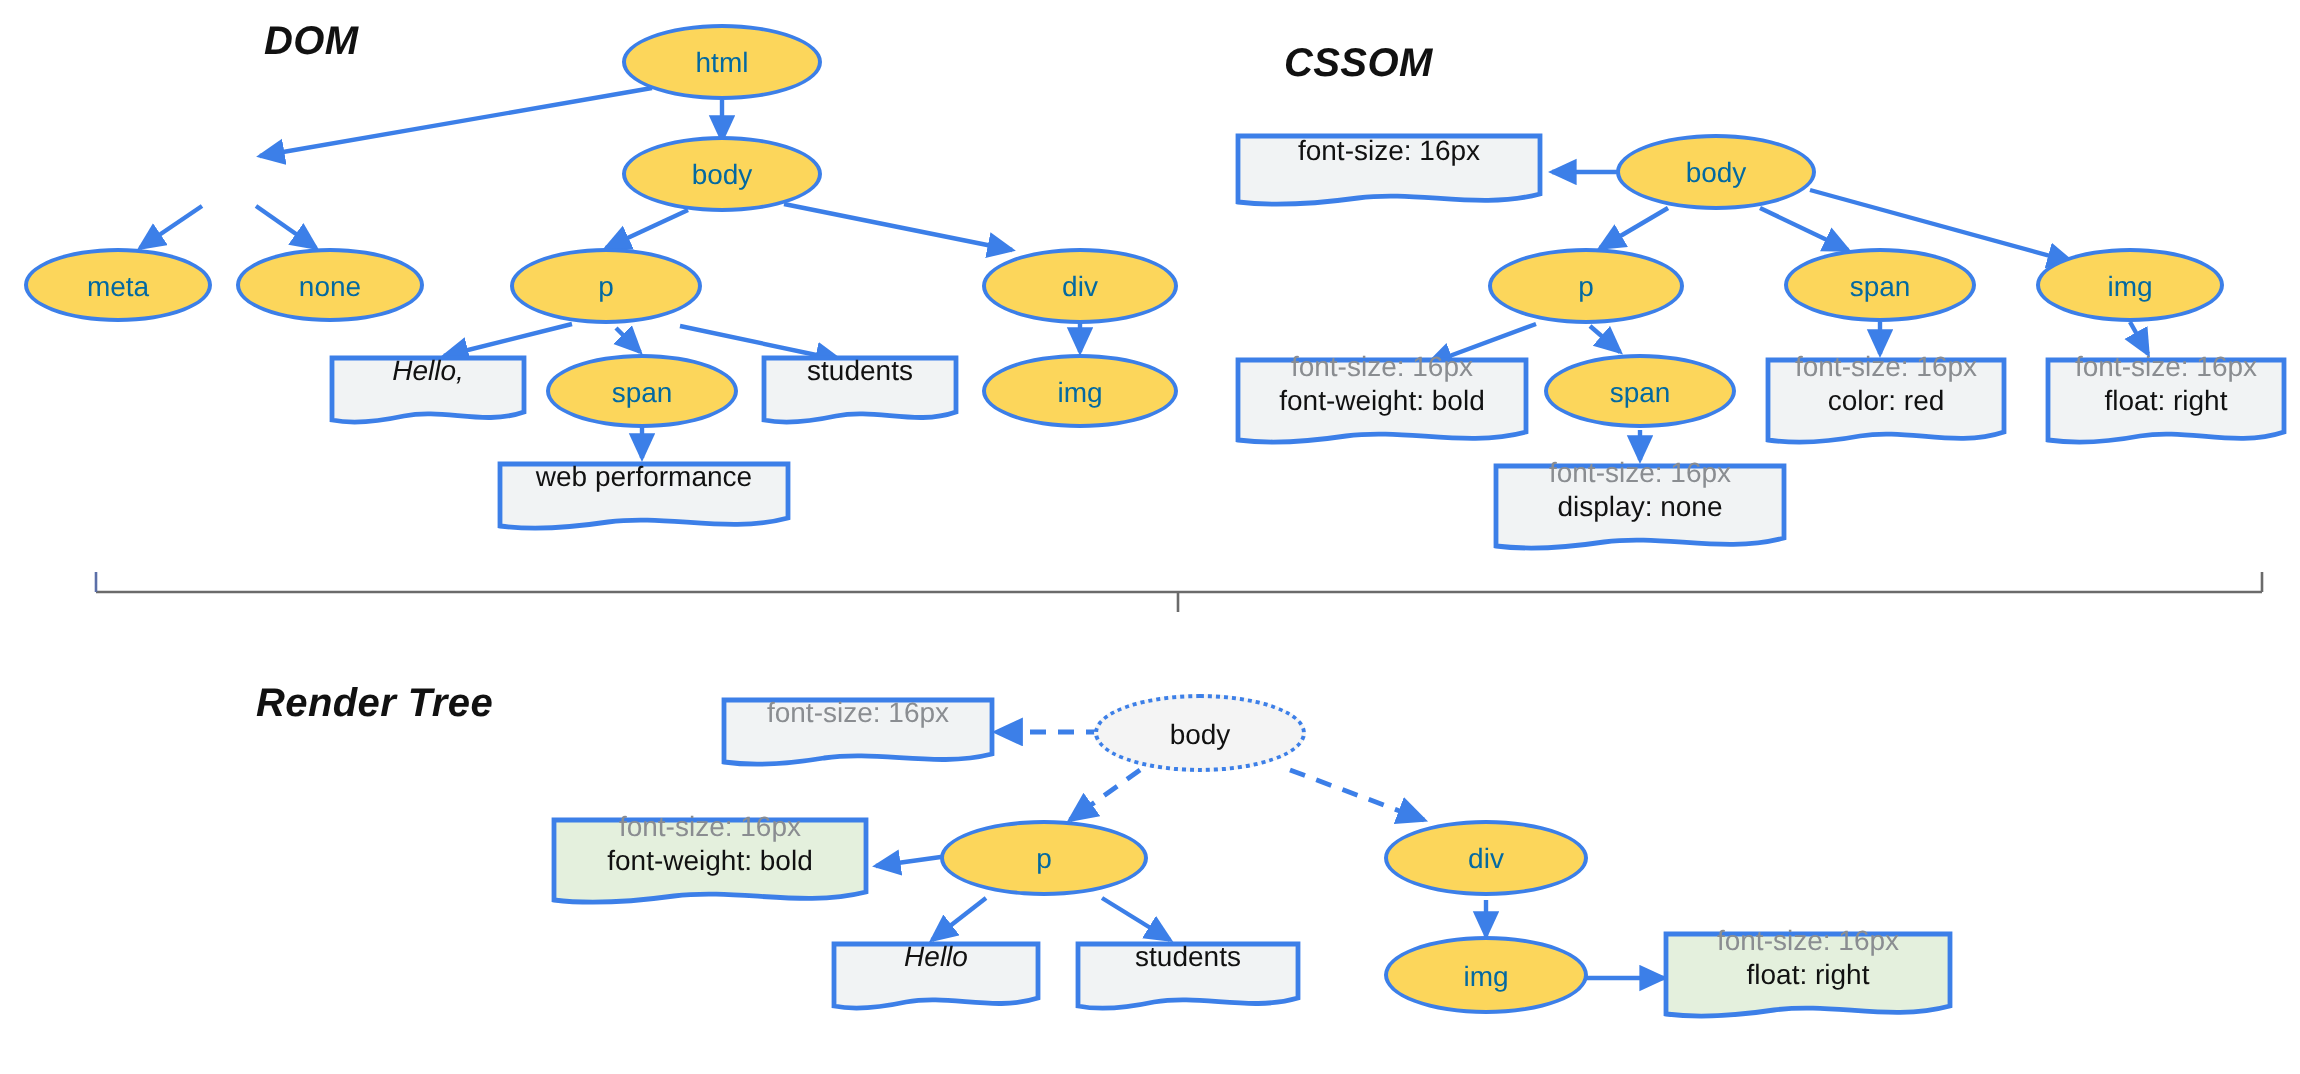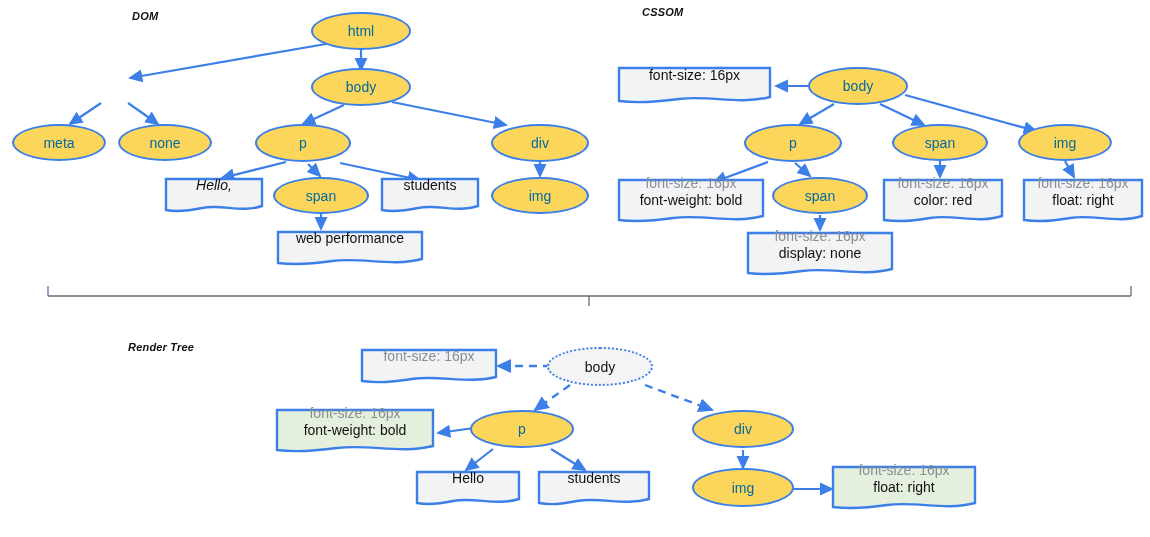--- a/index.html
+++ b/index.html
@@ -21,21 +21,21 @@
     position: absolute;
     left: 0; top: 0;
     width: 1150px;
     height: 537px;
     pointer-events: none;
   }
   .section-title {
     position: absolute;
     font-weight: bold;
     font-style: italic;
-    font-size: 11px;
+    font-size: 20px;
     color: #111111;
     letter-spacing: 0.2px;
     white-space: nowrap;
   }
   
   .node {
     position: absolute;
     display: flex;
     align-items: center;
     justify-content: center;
@@ -130,21 +130,21 @@
       <path d="M793,489 L832,489"></path>
     </g>
 
     <line x1="48" y1="296" x2="1131" y2="296" stroke="#6b6b6b" stroke-width="1.3"></line>
     <line x1="48" y1="286" x2="48" y2="296" stroke="#5b6fa8" stroke-width="1.3"></line>
     <line x1="589" y1="296" x2="589" y2="306" stroke="#6b6b6b" stroke-width="1.3"></line>
     <line x1="1131" y1="286" x2="1131" y2="296" stroke="#6b6b6b" stroke-width="1.3"></line>
   </svg>
 
   <div class="section-title" style="left:132px; top:10px;">DOM</div>
-  <div class="section-title" style="left:642px; top:6px;">CSSOM</div>
+  <div class="section-title" style="left:642px; top:21px;">CSSOM</div>
   <div class="section-title" style="left:128px; top:341px;">Render Tree</div>
 
   <div class="node" style="left:311px; top:12px; width:100px; height:38px;">html</div>
   <div class="node" style="left:311px; top:68px; width:100px; height:38px;">body</div>
   <div class="node" style="left:12px; top:124px; width:94px; height:37px;">meta</div>
   <div class="node" style="left:118px; top:124px; width:94px; height:37px;">none</div>
   <div class="node" style="left:255px; top:124px; width:96px; height:38px;">p</div>
   <div class="node" style="left:491px; top:124px; width:98px; height:38px;">div</div>
   <div class="node" style="left:273px; top:177px; width:96px; height:37px;">span</div>
   <div class="node" style="left:491px; top:177px; width:98px; height:37px;">img</div>
@@ -160,21 +160,21 @@
 
   <div class="doc" style="left:380px; top:177px; width:100px; height:38px;">
     <svg class="docbg" viewBox="0 0 100 38" preserveAspectRatio="none">
       <path d="M2,2 L98,2 L98,29 C78,36 58,27 38,31 C24,34 12,35 2,33 Z" fill="#F1F3F4" stroke="#3C7FE8" stroke-width="2.4"></path>
     </svg>
     <div class="doctext">
         <span class="own">students</span>
       </div>
   </div>
 
-  <div class="doc" style="left:248px; top:230px; width:148px; height:38px;margin-left:28px;">
+  <div class="doc" style="left:248px; top:230px; width:148px; height:38px;">
     <svg class="docbg" viewBox="0 0 148 38" preserveAspectRatio="none">
       <path d="M2,2 L146,2 L146,29 C116,37 86,27 56,31 C36,34 18,35 2,33 Z" fill="#F1F3F4" stroke="#3C7FE8" stroke-width="2.4"></path>
     </svg>
     <div class="doctext">
         <span class="own">web performance</span>
       </div>
   </div>
 
   <div class="node" style="left:808px; top:67px; width:100px; height:38px;">body</div>
   <div class="node" style="left:744px; top:124px; width:98px; height:38px;">p</div>
@@ -248,21 +248,21 @@
   <div class="doc" style="left:275px; top:408px; width:160px; height:48px;">
     <svg class="docbg" viewBox="0 0 160 48" preserveAspectRatio="none">
       <path d="M2,2 L158,2 L158,38 C126,46 94,36 62,40 C40,43 18,44 2,42 Z" fill="#E4F0DD" stroke="#3C7FE8" stroke-width="2.4"></path>
     </svg>
     <div class="doctext">
       <span class="inherited">font-size: 16px</span>
       <span class="own">font-weight: bold</span>
     </div>
   </div>
 
-  <div class="doc" style="left:415px; top:470px; width:106px; height:38px;">
+  <div class="doc" style="left:415px; top:470px; width:106px; height:38px;font-style:italic;">
     <svg class="docbg" viewBox="0 0 106 38" preserveAspectRatio="none">
       <path d="M2,2 L104,2 L104,29 C82,36 60,27 38,31 C24,34 12,35 2,33 Z" fill="#F1F3F4" stroke="#3C7FE8" stroke-width="2.4"></path>
     </svg>
     <div class="doctext">
         <span class="own">Hello</span>
       </div>
   </div>
 
   <div class="doc" style="left:537px; top:470px; width:114px; height:38px;">
     <svg class="docbg" viewBox="0 0 114 38" preserveAspectRatio="none">

